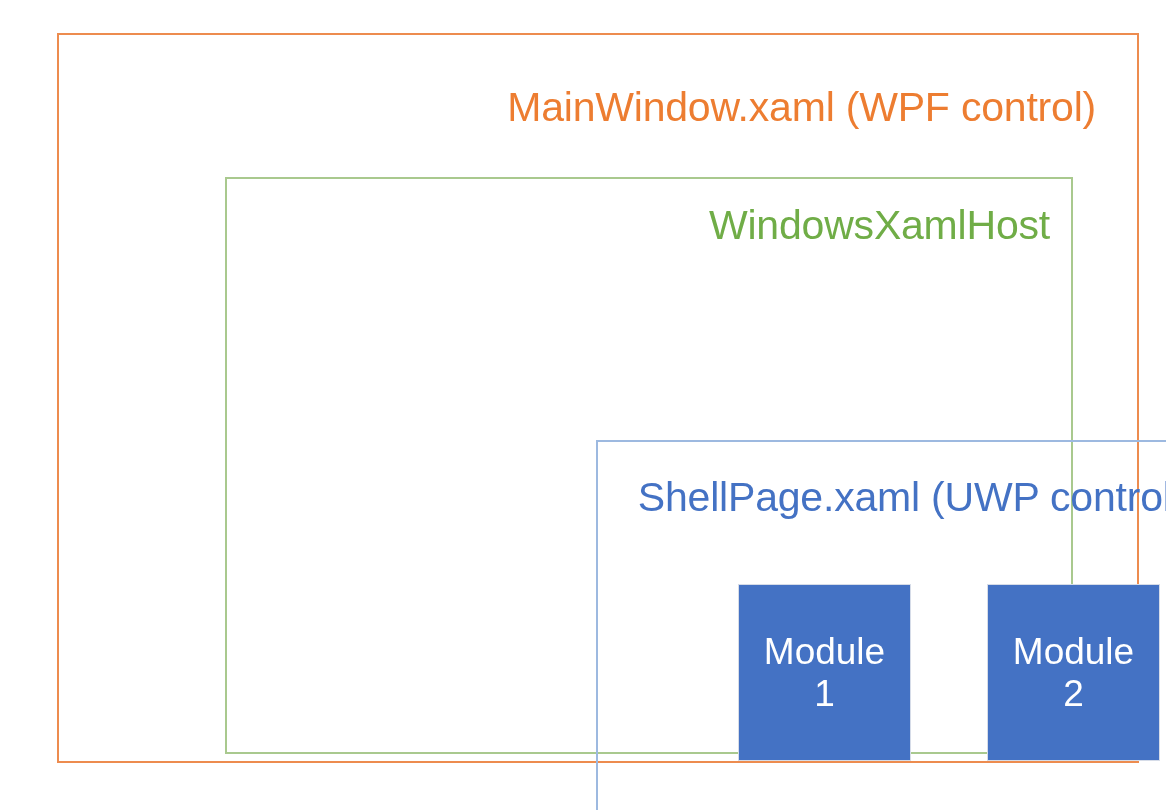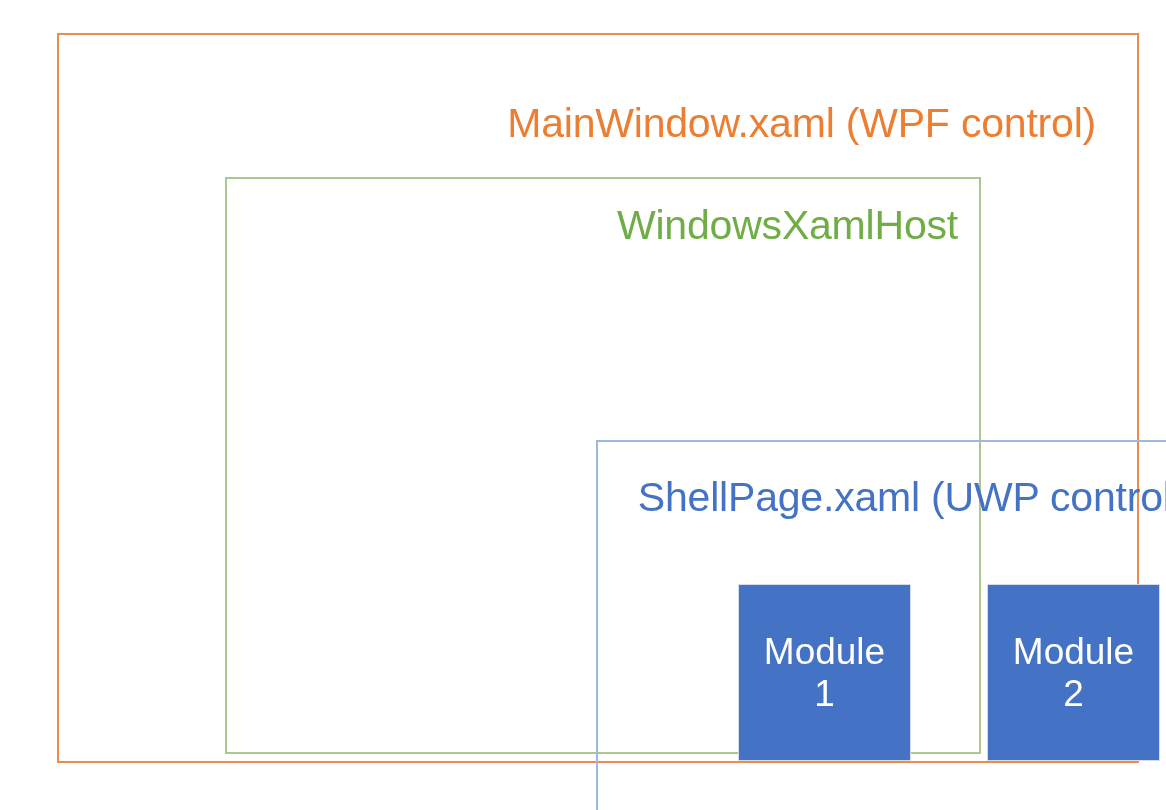--- a/index.html
+++ b/index.html
@@ -33,34 +33,34 @@
     width: 1082px;
     height: 730px;
     box-sizing: border-box;
     border: 2px solid #ED8C4F;
     background: transparent;
   }
 
   .outer-label {
     position: absolute;
     right: 41px;
-    top: 66px;
+    top: 50px;
     font-size: 41px;
     line-height: 1.08;
     color: #ED7D31;
     white-space: nowrap;
     letter-spacing: -0.2px;
   }
 
   
   .middle-rect {
     position: absolute;
     left: 166px;
     top: 142px;
-    width: 756px;
+    width: 848px;
     height: 577px;
     box-sizing: border-box;
     border: 2px solid #A9C98E;
     background: transparent;
   }
 
   .middle-label {
     position: absolute;
     right: 21px;
     top: 24px;

